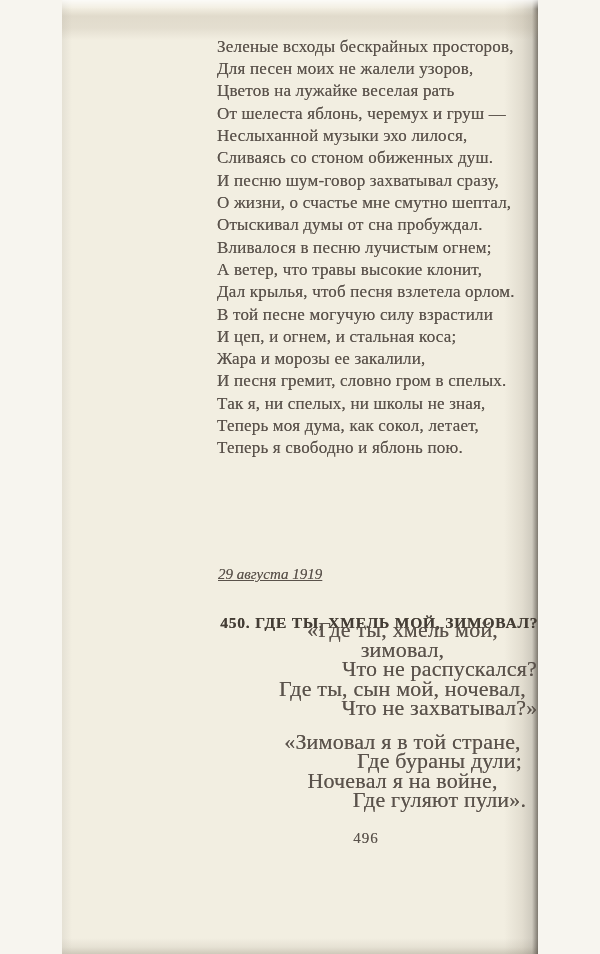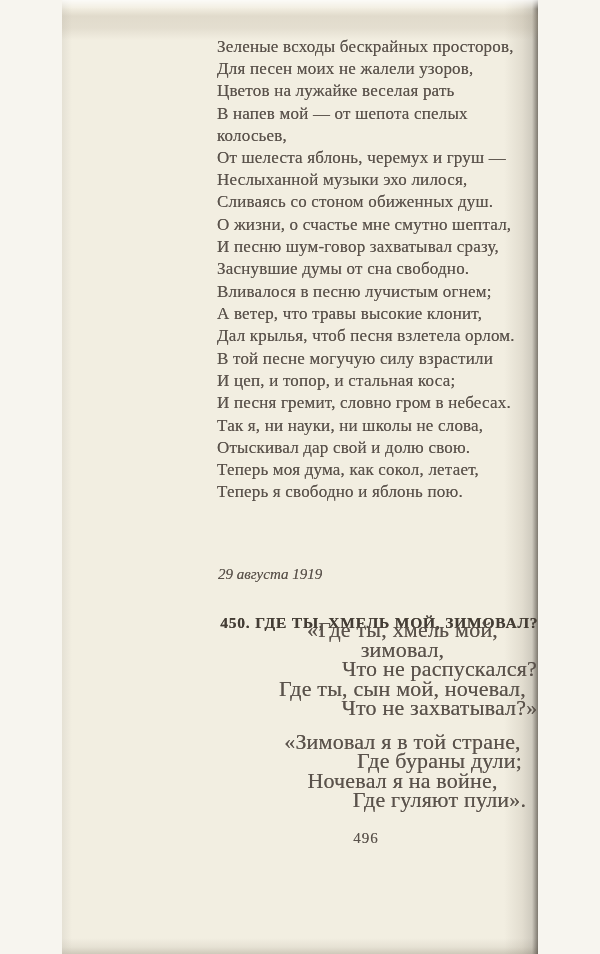--- a/index.html
+++ b/index.html
@@ -36,20 +36,21 @@
   }
   .poem-prev .stanza { margin-bottom: 1px; }
   .poem-date {
     position: absolute;
     left: 156px;
     top: 566px;
     font-style: italic;
     font-size: 15px;
     color: var(--ink, #5a524b);
     text-shadow: 0 0 0.5px rgba(90,82,75,0.7);
+    text-decoration: underline;
   }
   .poem-title {
     position: absolute;
     left: 22px;
     top: 614px;
     width: 600px;
     text-align: center;
     font-weight: bold;
     font-size: 15.5px;
     letter-spacing: 0.8px;
@@ -82,43 +83,42 @@
 <body>
 
 <div class="scan-page">
   <div class="poem-body poem-prev">
       <div class="stanza">
         <div class="line">Зеленые всходы бескрайных просторов,</div>
         <div class="line">Для песен моих не жалели узоров,</div>
         <div class="line">Цветов на лужайке веселая рать</div>
       </div>
       <div class="stanza">
-        <div class="line">В напев мой — от шепота спелых колосьев,</div>
         <div class="line">От шелеста яблонь, черемух и груш —</div>
         <div class="line">Неслыханной музыки эхо лилося,</div>
         <div class="line">Сливаясь со стоном обиженных душ.</div>
       </div>
       <div class="stanza">
+        <div class="line">И песню шум-говор захватывал сразу,</div>
         <div class="line">О жизни, о счастье мне смутно шептал,</div>
-        <div class="line">И песню шум-говор захватывал сразу,</div>
-        <div class="line">Заснувшие думы от сна свободно.</div>
+        <div class="line">Отыскивал думы от сна пробуждал.</div>
       </div>
       <div class="stanza">
         <div class="line">Вливалося в песню лучистым огнем;</div>
         <div class="line">А ветер, что травы высокие клонит,</div>
         <div class="line">Дал крылья, чтоб песня взлетела орлом.</div>
       </div>
       <div class="stanza">
         <div class="line">В той песне могучую силу взрастили</div>
-        <div class="line">И цеп, и топор, и стальная коса;</div>
-        <div class="line">И песня гремит, словно гром в небесах.</div>
+        <div class="line">И цеп, и огнем, и стальная коса;</div>
+        <div class="line">Жара и морозы ее закалили,</div>
+        <div class="line">И песня гремит, словно гром в спелых.</div>
       </div>
       <div class="stanza">
-        <div class="line">Так я, ни науки, ни школы не слова,</div>
-        <div class="line">Отыскивал дар свой и долю свою.</div>
+        <div class="line">Так я, ни спелых, ни школы не зная,</div>
         <div class="line">Теперь моя дума, как сокол, летает,</div>
         <div class="line">Теперь я свободно и яблонь пою.</div>
       </div>
     </div>
   <div class="poem-date">29 августа 1919</div>
   <div class="poem-title">450. ГДЕ ТЫ, ХМЕЛЬ МОЙ, ЗИМОВАЛ?..</div>
   <div class="poem-body poem-450">
       <div class="stanza">
         <div class="line">«Где ты, хмель мой, зимовал,</div>
         <div class="line indent">Что не распускался?</div>

